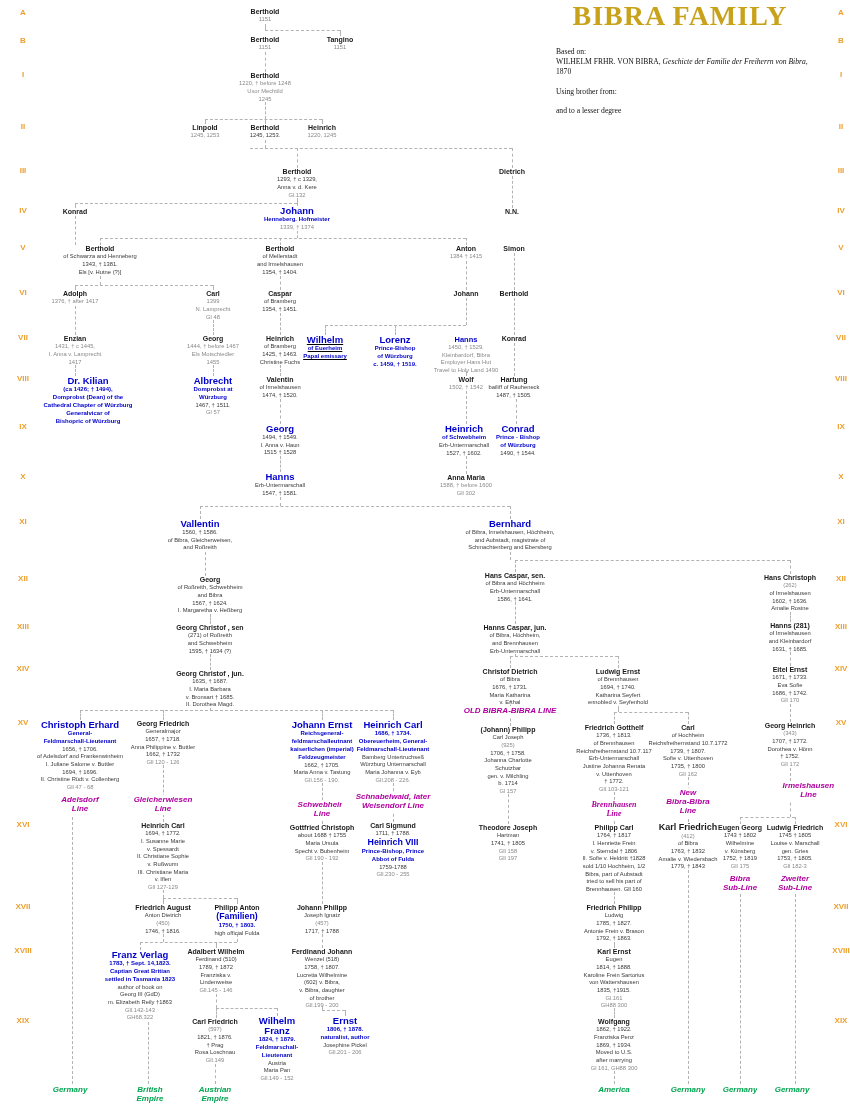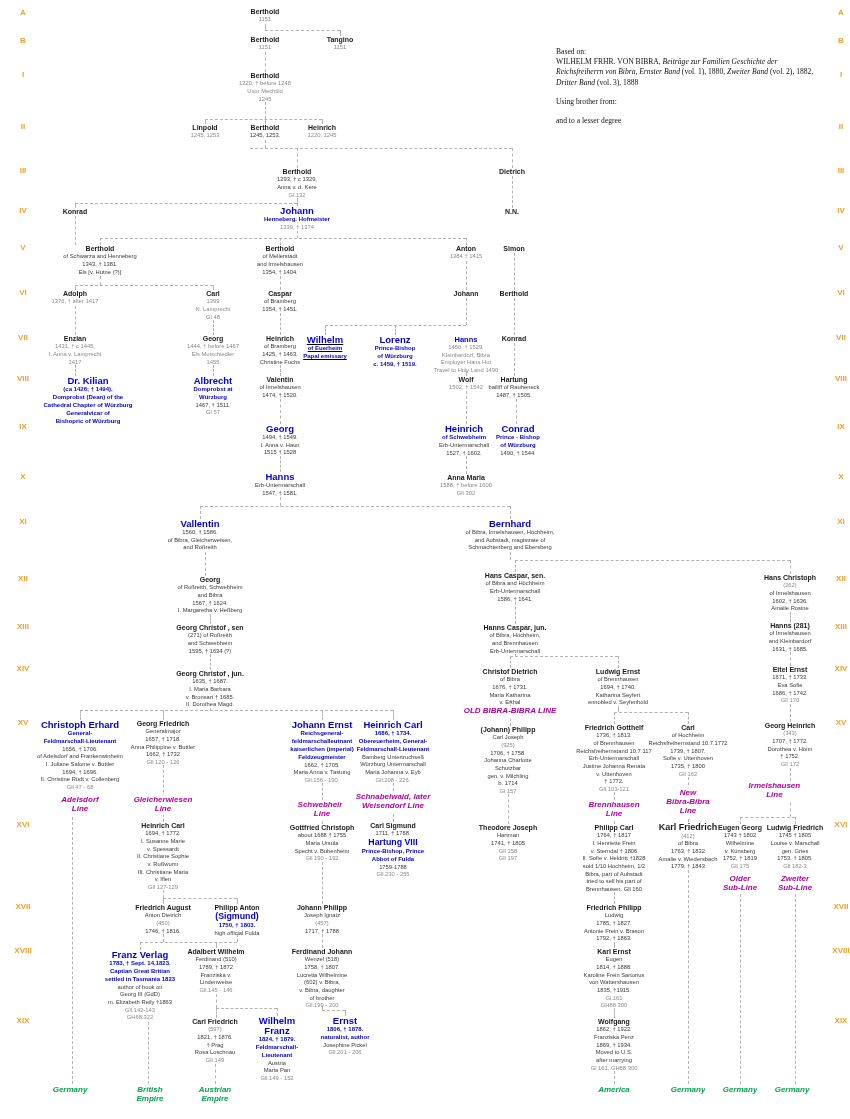--- a/index.html
+++ b/index.html
@@ -27,24 +27,25 @@
   .linelabel{position:absolute;z-index:4;text-align:center;font-style:italic;font-weight:bold;
              font-size:8px;line-height:1.12;background:#fff;padding:1px 0;}
   .country{position:absolute;z-index:4;text-align:center;font-style:italic;font-weight:bold;
            font-size:8px;line-height:1.15;background:#fff;}
   .genletter{position:absolute;z-index:4;width:26px;text-align:center;font-weight:bold;font-size:8px;}
 </style>
 </head>
 <body>
 
 <div id="canvas">
+  <div id="title" style="color: rgb(201, 162, 28);">BIBRA FAMILY</div>
   <div id="refs">
       <div class="refgroup">
         <span class="refhead">Based on:</span>
-        <span class="refitem"><span>WILHELM FRHR. VON BIBRA, </span><i>Beiträge zur Familien Geschichte der Reichsfreiherrn von Bibra, Ernster Band</i><span> (vol. 1), 1880, </span><i>Zweiter Band</i><span> (vol. 2), 1882, </span><i>Dritter Band</i><span> (vol. 3), 1888</span></span>
+        <span class="refitem"><span>WILHELM FRHR. VON BIBRA, </span><i>Geschicte der Familie der Freiherrn von Bibra</i><span>, 1870</span></span>
       </div>
       <div class="refgroup">
         <span class="refhead">Using brother from:</span>
       </div>
       <div class="refgroup">
         <span class="refhead">and to a lesser degree</span>
       </div>
     </div>
   <div id="tree">
       <div class="conn-v" style="left: 265px; top: 24px; height: 6px; border-color: rgb(179, 179, 179);"></div>
@@ -521,21 +522,21 @@
       <div class="person" style="left: 278px; top: 824px; width: 88px;">
         <span class="pname">Gottfried  Christoph</span>
         <span class="pl">about 1688 † 1755</span>
         <span class="pl">Maria Ursula</span>
         <span class="pl">Specht v. Bubenheim</span>
         <span class="pl gray">Gll 190 - 192</span>
       </div>
       <div class="person" style="left: 348px; top: 822px; width: 90px;">
         <span class="pname">Carl Sigmund</span>
         <span class="pl">1711, † 1788.</span>
-        <span class="pl blue-big">Hartung VIII</span>
+        <span class="pl blue-big">Heinrich VIII</span>
         <span class="pl blue-sm">Prince-Bishop, Prince</span>
         <span class="pl blue-sm">Abbot of Fulda</span>
         <span class="pl">1759-1788</span>
         <span class="pl gray">Gll.230 - 255</span>
       </div>
       <div class="person" style="left: 468px; top: 824px; width: 80px;">
         <span class="pname">Theodore Joseph</span>
         <span class="pl">Hartman</span>
         <span class="pl">1741, † 1805</span>
         <span class="pl gray">Gll 158</span>
@@ -577,21 +578,21 @@
         <span class="pl gray">Gll 182-3</span>
       </div>
       <div class="person" style="left: 126px; top: 904px; width: 74px;">
         <span class="pname">Friedrich August</span>
         <span class="pl">Anton Dietrich</span>
         <span class="pl gray">(450)</span>
         <span class="pl">1746, † 1816.</span>
       </div>
       <div class="person" style="left: 201px; top: 904px; width: 72px;">
         <span class="pname">Philipp Anton</span>
-        <span class="pl blue-big">(Sigmund)</span>
+        <span class="pl blue-big">(Familien)</span>
         <span class="pl blue-sm">1750, † 1803.</span>
         <span class="pl">high official Fulda</span>
       </div>
       <div class="person" style="left: 287px; top: 904px; width: 70px;">
         <span class="pname">Johann Philipp</span>
         <span class="pl">Joseph Ignatz</span>
         <span class="pl gray">(457)</span>
         <span class="pl">1717, † 1788</span>
       </div>
       <div class="person" style="left: 567px; top: 904px; width: 94px;">
@@ -685,35 +686,35 @@
         <span style="display: block;">Schwebheim</span>
         <span style="display: block;">Line</span>
       </div>
       <div class="linelabel" style="left: 341.7px; top: 792px; width: 102.6px; color: rgb(176, 0, 158);">
         <span style="display: block;">Schnabelwaid, later</span>
         <span style="display: block;">Weisendorf Line</span>
       </div>
       <div class="linelabel" style="left: 456px; top: 706px; width: 108px; color: rgb(176, 0, 158);">
         <span style="display: block;">OLD BIBRA-BIBRA LINE</span>
       </div>
-      <div class="linelabel" style="left: 584px; top: 800px; width: 60px; color: rgb(176, 0, 158);">
+      <div class="linelabel" style="left: 584px; top: 800px; width: 60px; color: rgb(176, 0, 158); font-family: Liberation Serif, serif;">
         <span style="display: block;">Brennhausen</span>
         <span style="display: block;">Line</span>
       </div>
       <div class="linelabel" style="left: 658px; top: 788px; width: 60px; color: rgb(176, 0, 158);">
         <span style="display: block;">New</span>
         <span style="display: block;">Bibra-Bibra</span>
         <span style="display: block;">Line</span>
       </div>
-      <div class="linelabel" style="left: 742px; top: 781px; width: 64.8px; color: rgb(176, 0, 158); font-style: italic;">
+      <div class="linelabel" style="left: 776px; top: 781px; width: 64.8px; color: rgb(176, 0, 158); font-style: italic;">
         <span style="display: block;">Irmelshausen</span>
         <span style="display: block;">Line</span>
       </div>
       <div class="linelabel" style="left: 710px; top: 874px; width: 60px; color: rgb(176, 0, 158);">
-        <span style="display: block;">Older</span>
+        <span style="display: block;">Bibra</span>
         <span style="display: block;">Sub-Line</span>
       </div>
       <div class="linelabel" style="left: 765px; top: 874px; width: 60px; color: rgb(176, 0, 158);">
         <span style="display: block;">Zweiter</span>
         <span style="display: block;">Sub-Line</span>
       </div>
       <div class="country" style="left: 35px; top: 1085px; width: 70px; color: rgb(0, 165, 80);">
         <span style="display: block;">Germany</span>
       </div>
       <div class="country" style="left: 115px; top: 1085px; width: 70px; color: rgb(0, 165, 80);">

